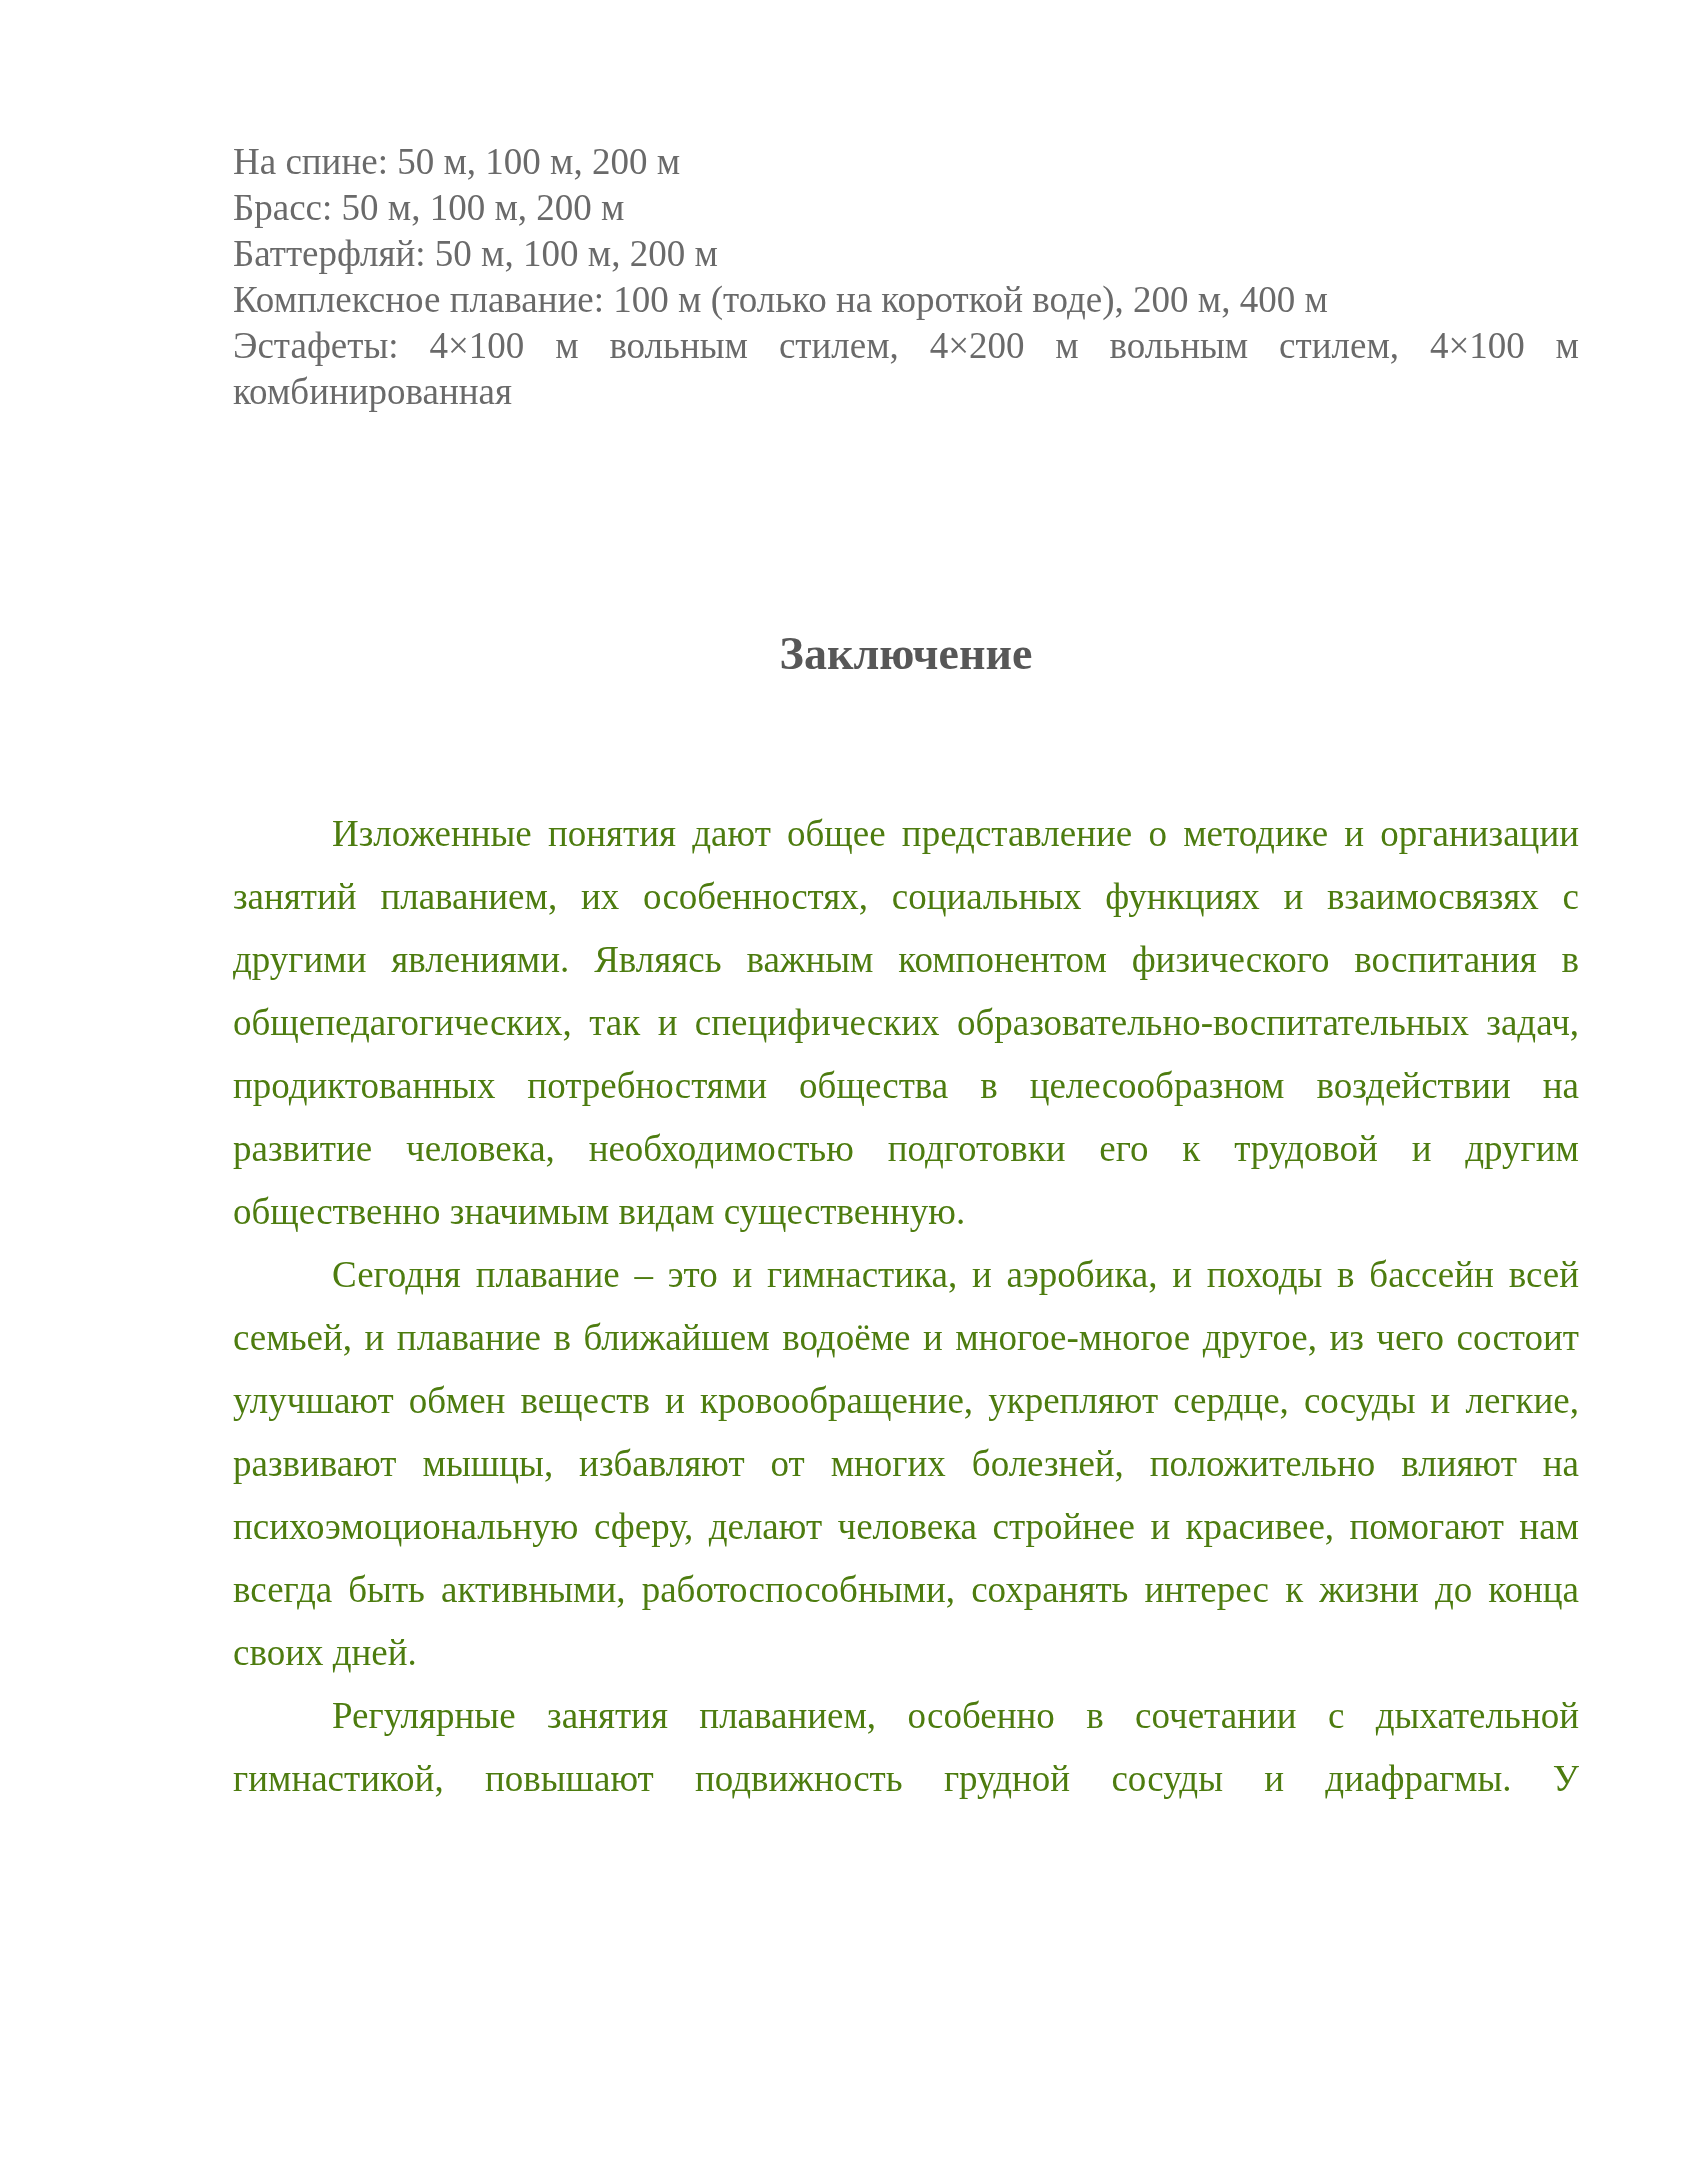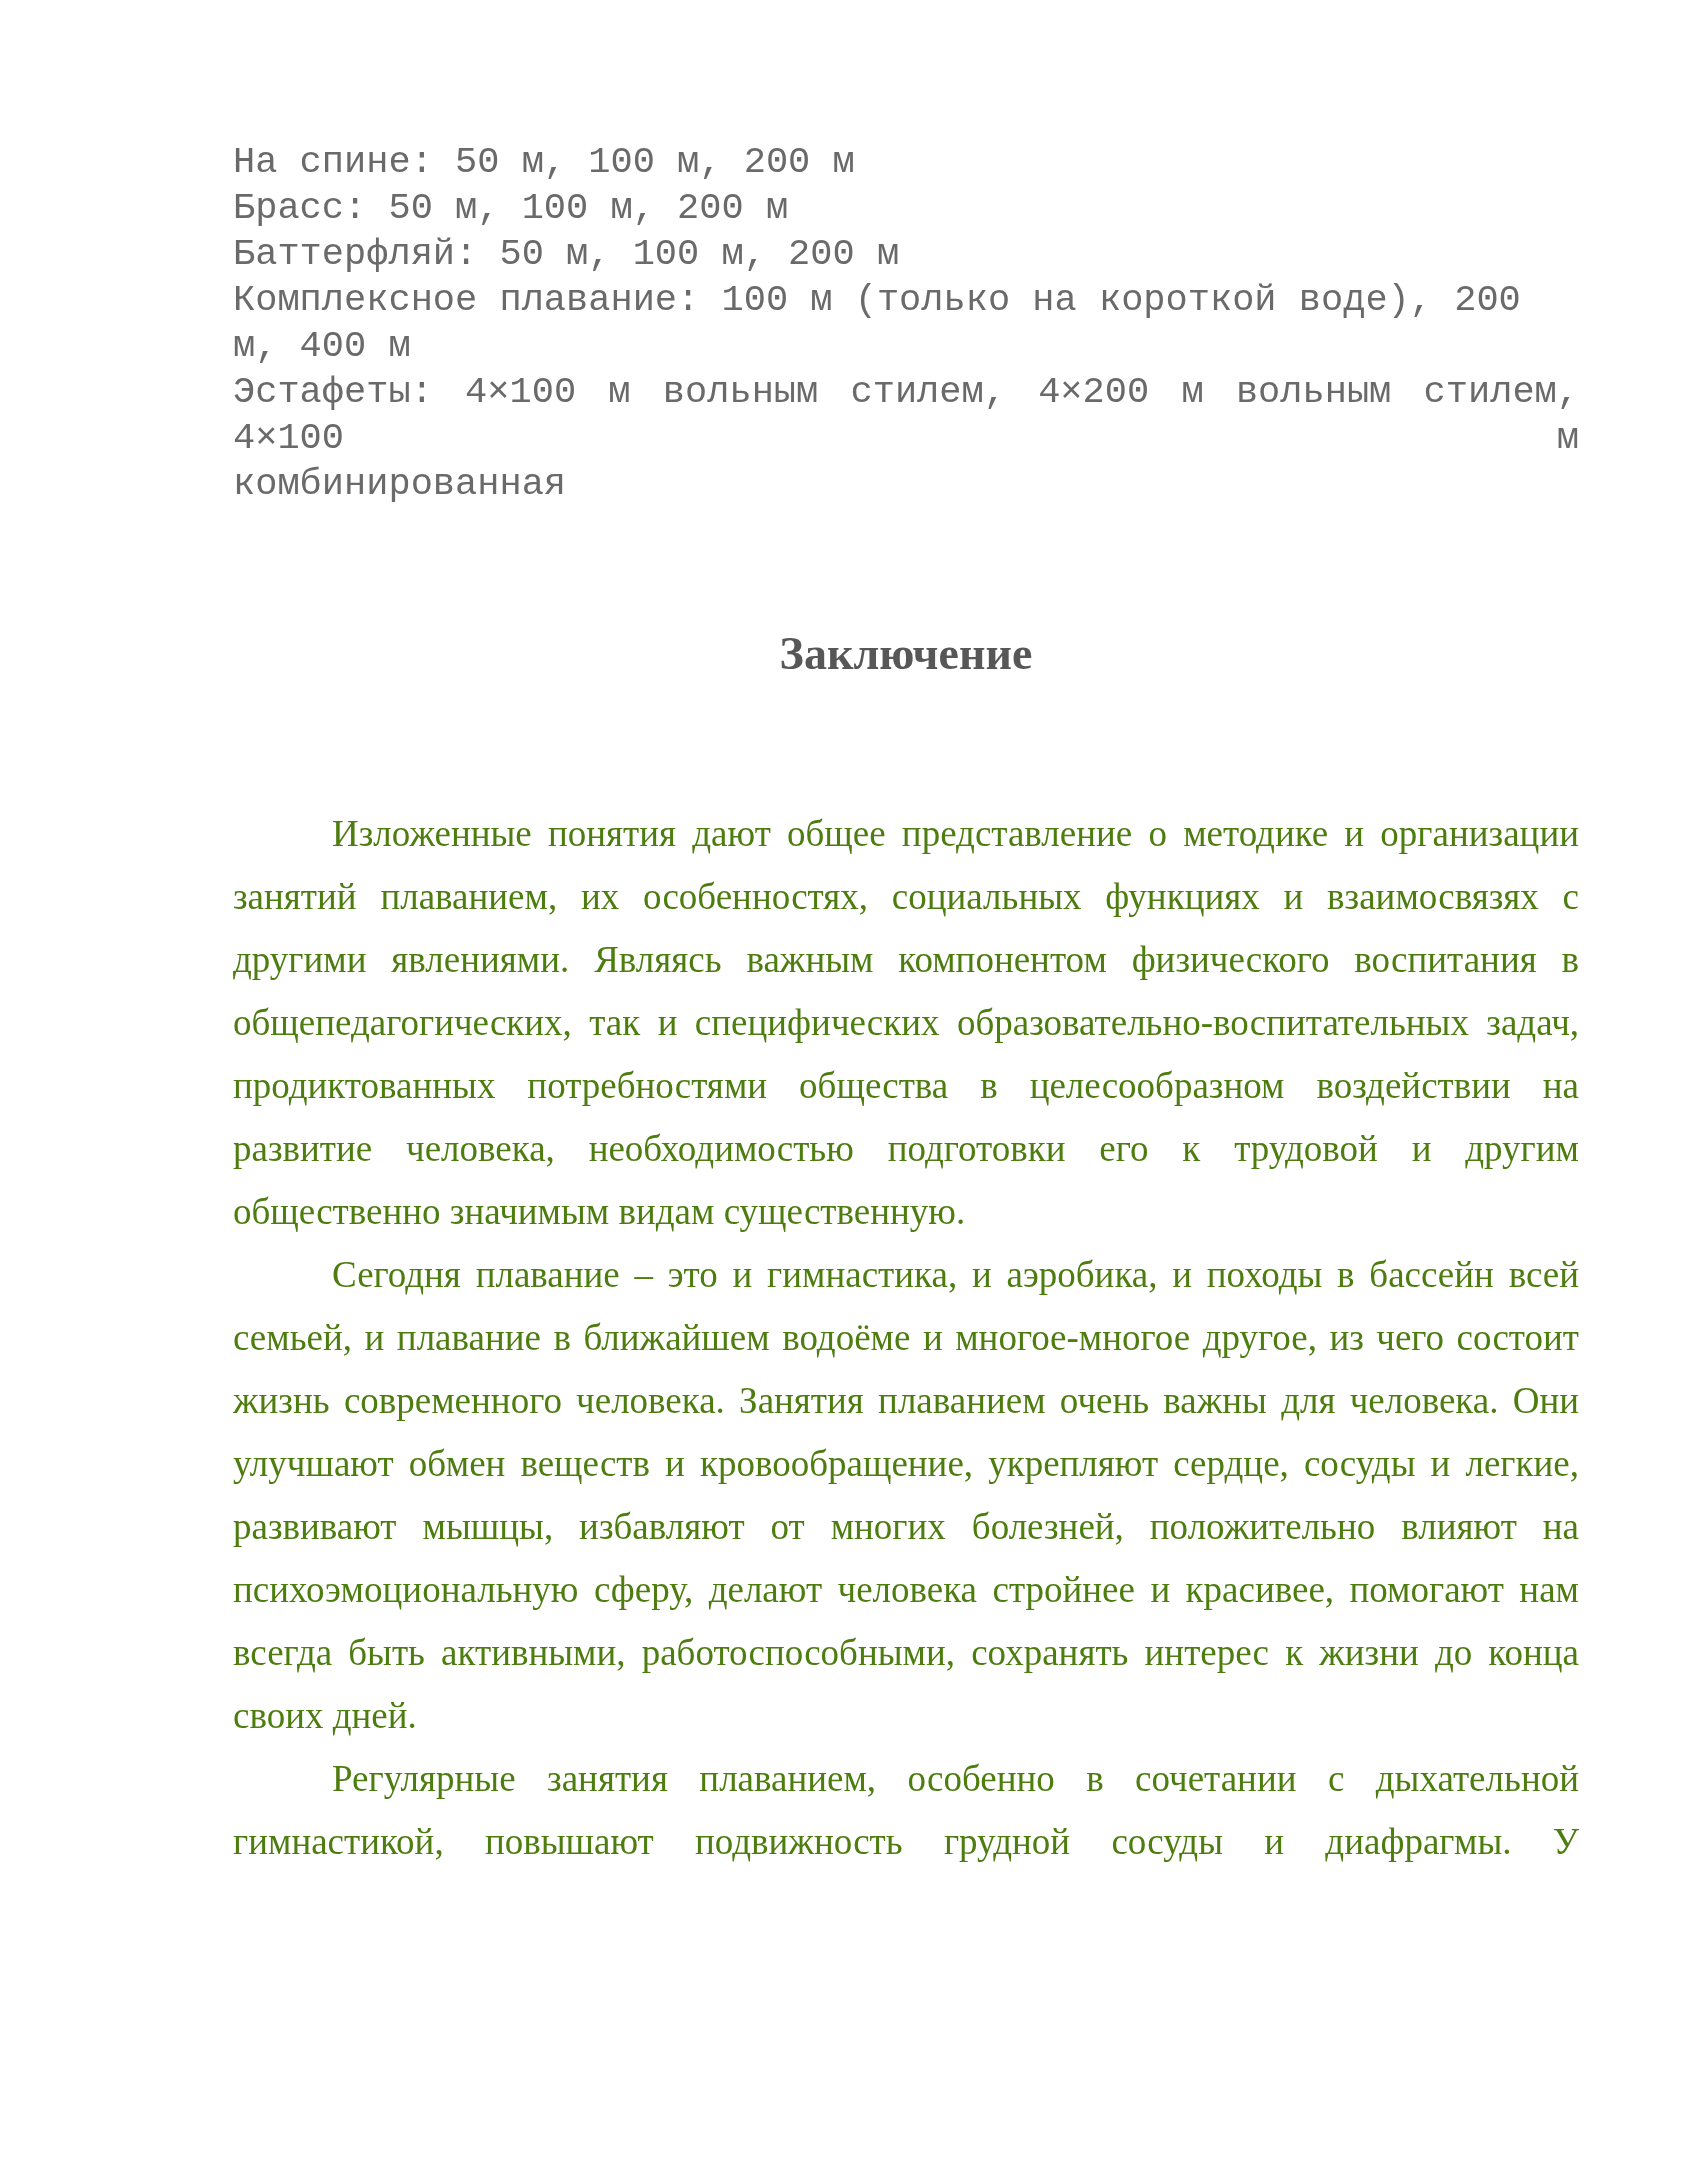--- a/index.html
+++ b/index.html
@@ -12,21 +12,20 @@
     overflow: hidden;
   }
   .list-block {
     position: absolute;
     left: 233px;
     right: 104px;
     top: 139px;
     font-size: 37px;
     line-height: 46px;
     color: #6a6a6a;
-    font-family: Liberation Mono, monospace;
   }
   .heading {
     position: absolute;
     left: 233px;
     right: 104px;
     top: 627px;
     margin: 0;
     text-align: center;
     font-size: 46px;
     font-weight: bold;
@@ -73,21 +72,20 @@
         <div class="line stretch">занятий плаванием, их особенностях, социальных функциях и взаимосвязях с</div>
         <div class="line stretch">другими явлениями. Являясь важным компонентом физического воспитания в</div>
         <div class="line stretch">общепедагогических, так и специфических образовательно-воспитательных задач,</div>
         <div class="line stretch">продиктованных потребностями общества в целесообразном воздействии на</div>
         <div class="line stretch">развитие человека, необходимостью подготовки его к трудовой и другим</div>
         <div class="line">общественно значимым видам существенную.</div>
       </div>
       <div class="para">
         <div class="line stretch indent">Сегодня плавание – это и гимнастика, и аэробика, и походы в бассейн всей</div>
         <div class="line stretch">семьей, и плавание в ближайшем водоёме и многое-многое другое, из чего состоит</div>
-        <div class="line stretch">жизнь современного человека. Занятия плаванием очень важны для человека. Они</div>
         <div class="line stretch">улучшают обмен веществ и кровообращение, укрепляют сердце, сосуды и легкие,</div>
         <div class="line stretch">развивают мышцы, избавляют от многих болезней, положительно влияют на</div>
         <div class="line stretch">психоэмоциональную сферу, делают человека стройнее и красивее, помогают нам</div>
         <div class="line stretch">всегда быть активными, работоспособными, сохранять интерес к жизни до конца</div>
         <div class="line">своих дней.</div>
       </div>
       <div class="para">
         <div class="line stretch indent">Регулярные занятия плаванием, особенно в сочетании с дыхательной</div>
         <div class="line stretch">гимнастикой, повышают подвижность грудной сосуды и диафрагмы. У</div>
       </div>

